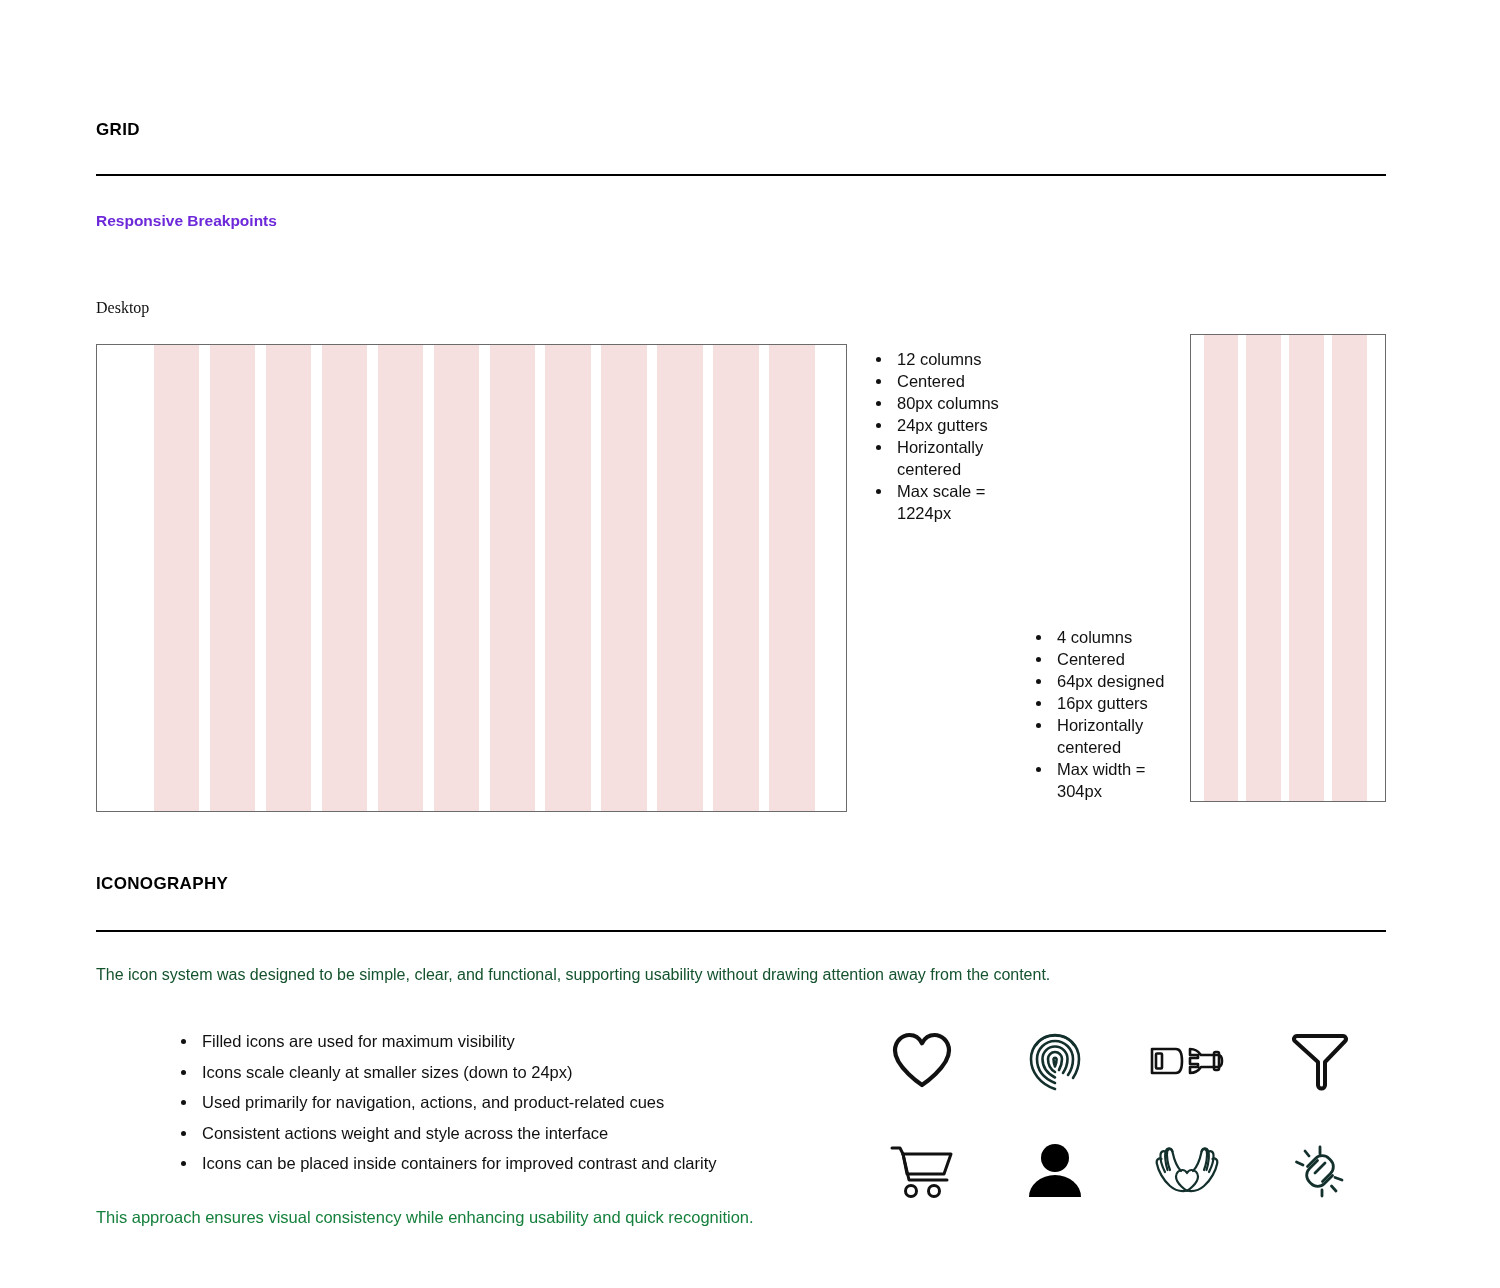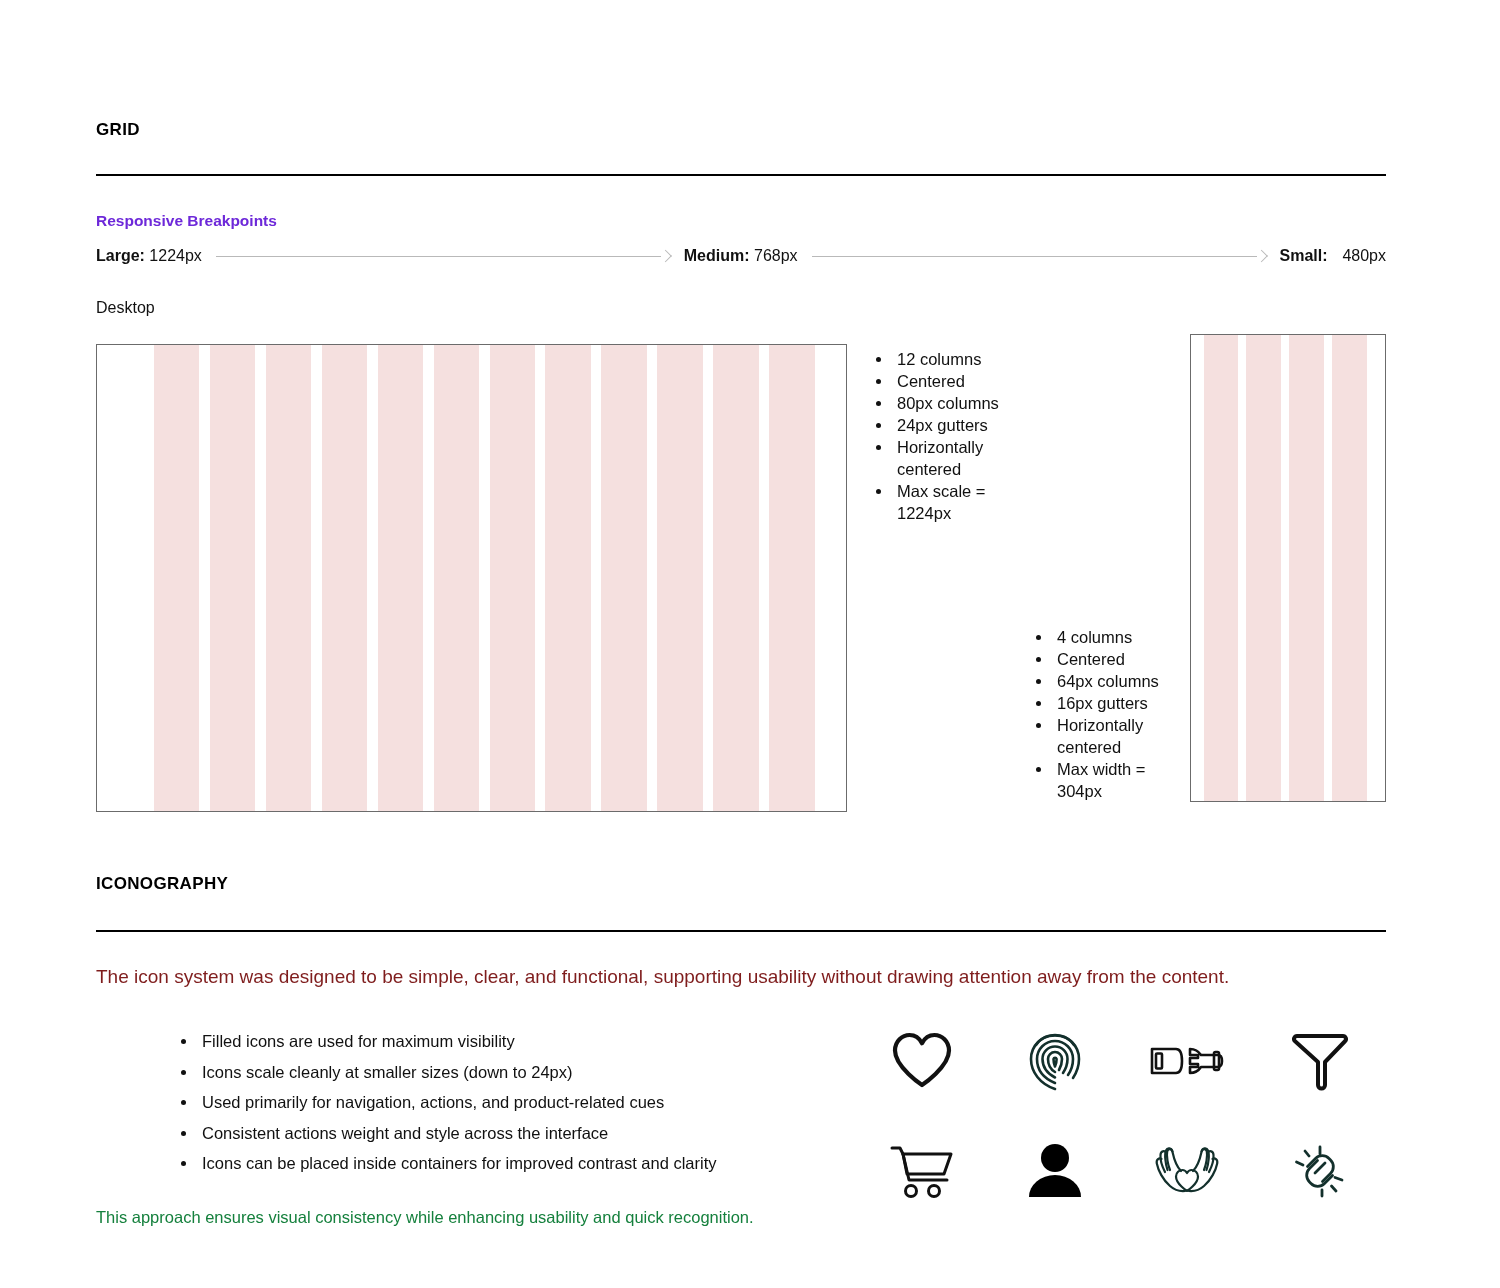--- a/index.html
+++ b/index.html
@@ -73,21 +73,21 @@
     position: absolute; right: 0; top: 50%;
     width: 9px; height: 9px;
     border-top: 1px solid #b9b9b9;
     border-right: 1px solid #b9b9b9;
     transform: translateY(-50%) rotate(45deg);
   }
   .bp-gap { width: 6px; }
 
   #desktop-label {
     position: absolute; left: 0; top: 299px;
-    font-size: 16px; color: #111;
+    font-size: 16px; color: #111; font-family: Liberation Serif, serif;
   }
 
   
   #grid-large-box {
     position: absolute;
     left: 0; top: 344px;
     width: 751px; height: 468px;
     border: 1px solid #6b6b6b;
     background: #fff;
     overflow: hidden;
@@ -126,21 +126,21 @@
   .spec-list li { margin: 0; padding-left: 4px; }
   #grid-large-specs { left: 775px; top: 348px; width: 160px; }
   #grid-small-specs { left: 935px; top: 626px; width: 160px; }
 
   
   #icon-section-title { position: absolute; left: 0; top: 874px; }
   #icon-section-rule  { position: absolute; left: 0; top: 930px; }
 
   #icon-intro {
     position: absolute; left: 0; top: 966px;
-    font-size: 19px; color: #7f1d1d; white-space: nowrap;
+    font-size: 16px; color: #14532d; white-space: nowrap;
   }
 
   #icon-bullets {
     position: absolute;
     left: 40px; top: 1026px;
     margin: 0; padding: 0 0 0 22px;
     list-style: disc;
     font-size: 16.5px;
     line-height: 30.5px;
     color: #111;
@@ -171,43 +171,20 @@
 </head>
 <body>
 
 <div class="page">
 
   <div class="section-title" id="grid-section-title">GRID</div>
   <div class="section-rule" id="grid-section-rule"></div>
 
   <div id="responsive-heading">Responsive Breakpoints</div>
 
-  <div id="breakpoint-row">
-    <div class="bp-label">
-      <b>Large:</b>
-      <span>1224px</span>
-    </div>
-    <div class="bp-arrow">
-      <span class="line"></span>
-        <span class="head"></span>
-    </div>
-    <div class="bp-label">
-      <b>Medium:</b>
-      <span>768px</span>
-    </div>
-    <div class="bp-arrow">
-      <span class="line"></span>
-        <span class="head"></span>
-    </div>
-    <div class="bp-label">
-      <b>Small:</b>
-      <span class="bp-gap" style="display:inline-block"></span>
-      <span>480px</span>
-    </div>
-  </div>
 
   <div id="desktop-label">Desktop</div>
 
   <div id="grid-large-box">
     <div class="grid-cols" id="grid-large-cols">
         <div class="grid-edge" style="flex: 0 0 7.6%;"></div>
         <div class="grid-col" style="flex: 0 0 6.05%; background: rgb(245, 224, 223);"></div>
         <div class="grid-gutter" style="flex: 0 0 1.42%;"></div>
         <div class="grid-col" style="flex: 0 0 6.05%; background: rgb(245, 224, 223);"></div>
         <div class="grid-gutter" style="flex: 0 0 1.42%;"></div>
@@ -253,21 +230,21 @@
         <div class="grid-col" style="flex: 0 0 17.8%; background: rgb(245, 224, 223);"></div>
         <div class="grid-gutter" style="flex: 0 0 4.3%;"></div>
         <div class="grid-col" style="flex: 0 0 17.8%; background: rgb(245, 224, 223);"></div>
         <div class="grid-edge" style="flex: 1 1 auto;"></div>
       </div>
   </div>
 
   <ul class="spec-list" id="grid-small-specs">
     <li>4 columns</li>
     <li>Centered</li>
-    <li>64px columns</li>
+    <li>64px designed</li>
     <li>16px gutters</li>
     <li>Horizontally centered</li>
     <li>Max width = 304px</li>
   </ul>
 
   <div class="section-title" id="icon-section-title">ICONOGRAPHY</div>
   <div class="section-rule" id="icon-section-rule"></div>
 
   <div id="icon-intro">The icon system was designed to be simple, clear, and functional, supporting usability without drawing attention away from the content.</div>
 

